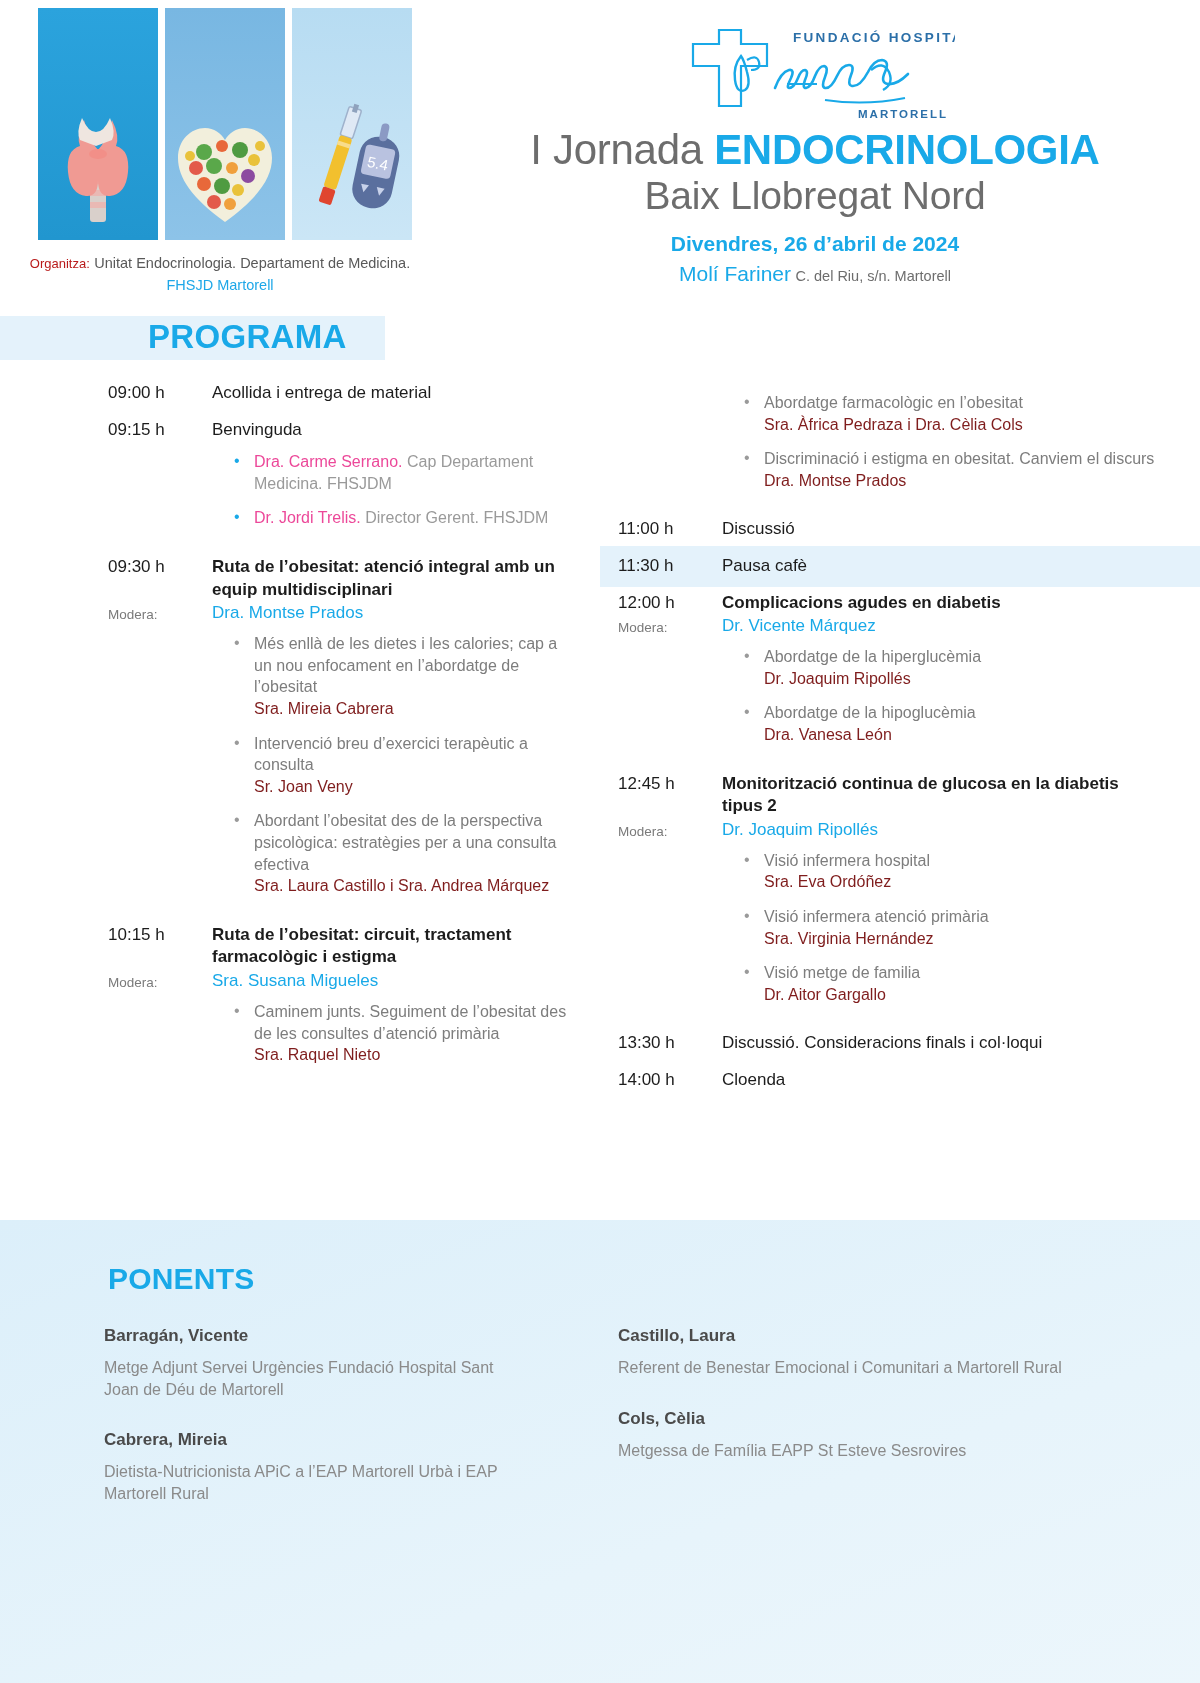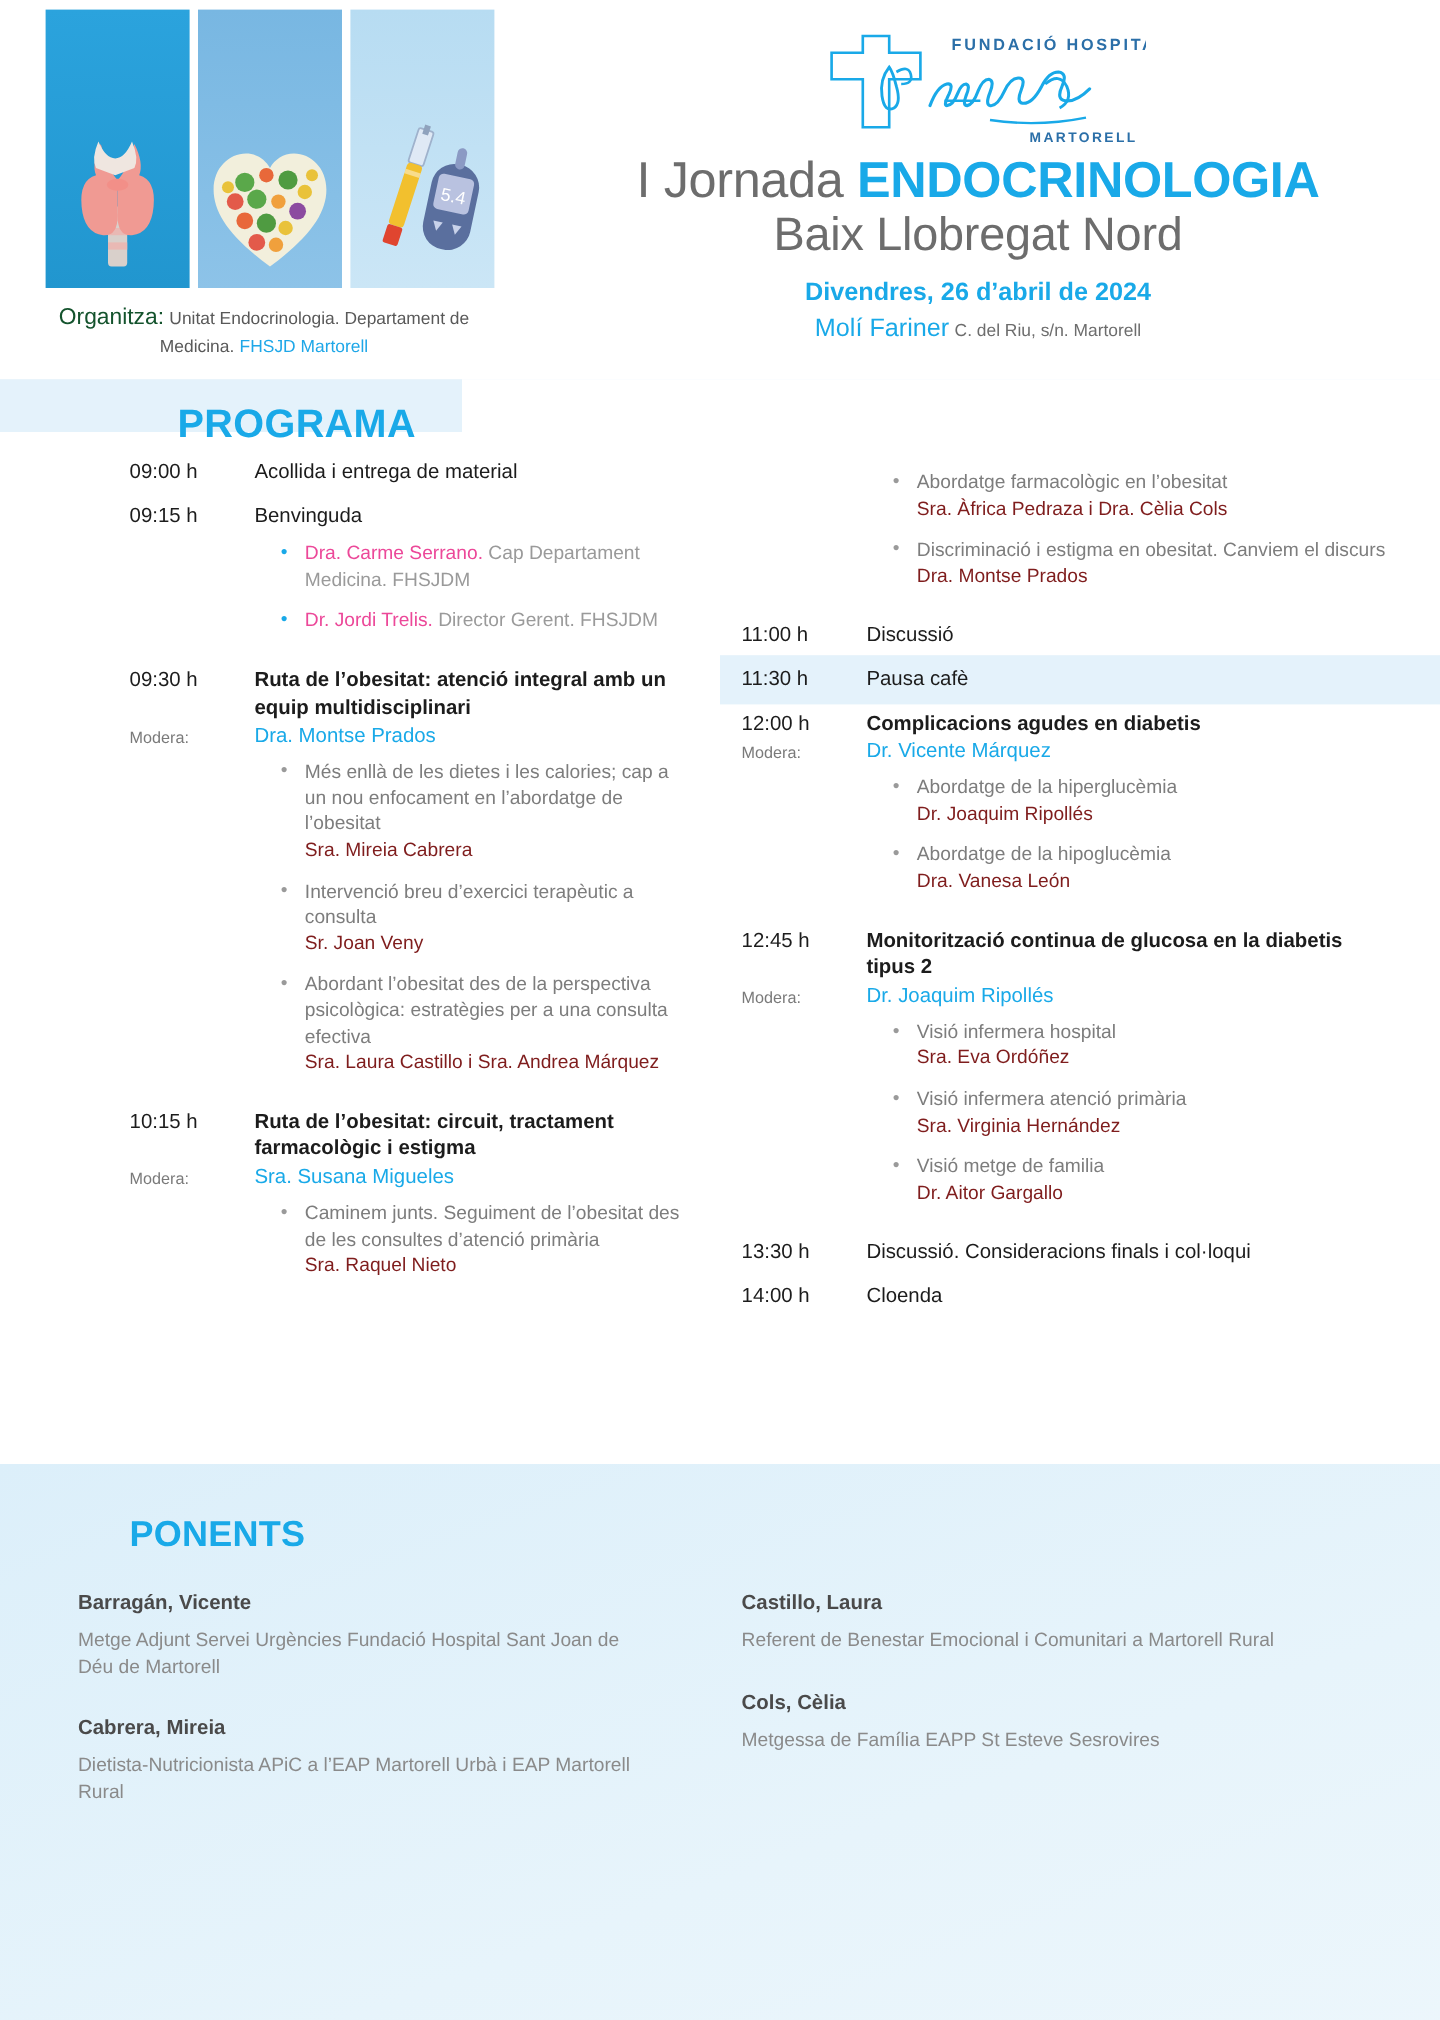--- a/index.html
+++ b/index.html
@@ -41,21 +41,21 @@
   .hero-art { position: absolute; left: 0; right: 0; bottom: 14px; display: flex; justify-content: center; }
 
   .organitza {
     position: absolute;
     left: 20px;
     top: 252px;
     width: 400px;
     text-align: center;
     line-height: 1.35;
   }
-  .organitza .org-label { font-size: 19px; color: #14532d; }
+  .organitza .org-label { font-size: 13px; color: #b91c1c; }
   .organitza .org-body { font-size: 14.5px; color: #595959; }
   .organitza .org-accent { font-size: 14.5px; color: #1ea7e8; }
 
   
   .brand {
     position: absolute;
     left: 430px;
     right: 0;
     top: 26px;
     text-align: center;
@@ -104,21 +104,21 @@
   .programa-banner .band {
     position: absolute; left: 0; right: 0; top: 0; height: 44px;
     background: #e4f2fb;
   }
   .programa-banner .band-clip {
     position: absolute; left: 385px; top: 0; width: 815px; height: 44px;
     background: #ffffff;
   }
   .programa-title {
     position: absolute;
-    left: 148px; top: 18px;
+    left: 148px; top: 2px;
     font-size: 33px;
     font-weight: 700;
     color: #19a9e8;
     letter-spacing: 0.3px;
   }
 
   
   .program {
     position: relative;
     display: flex;
@@ -192,21 +192,21 @@
   .ponents-title {
     font-size: 30px;
     font-weight: 700;
     color: #19a9e8;
     margin-left: 108px;
     margin-bottom: 30px;
     letter-spacing: 0.2px;
   }
   .ponents-cols { display: flex; }
   .p-col { width: 600px; }
-  .p-col.left  { padding-left: 65px; padding-right: 70px; }
+  .p-col.left  { padding-left: 104px; padding-right: 70px; }
   .p-col.right { padding-left: 18px;  padding-right: 100px; }
 
   .ponent { margin-bottom: 30px; }
   .ponent-name { font-size: 17px; font-weight: 700; color: #4a4a4a; margin-bottom: 11px; }
   .ponent-role { font-size: 16px; color: #8a8a8a; line-height: 1.35; }
 </style>
 </head>
 <body>
 
 <div class="header">

